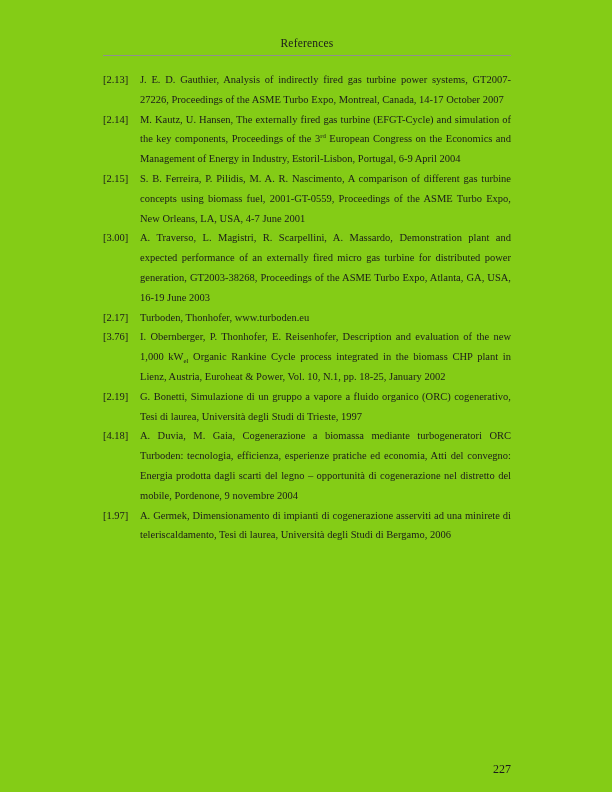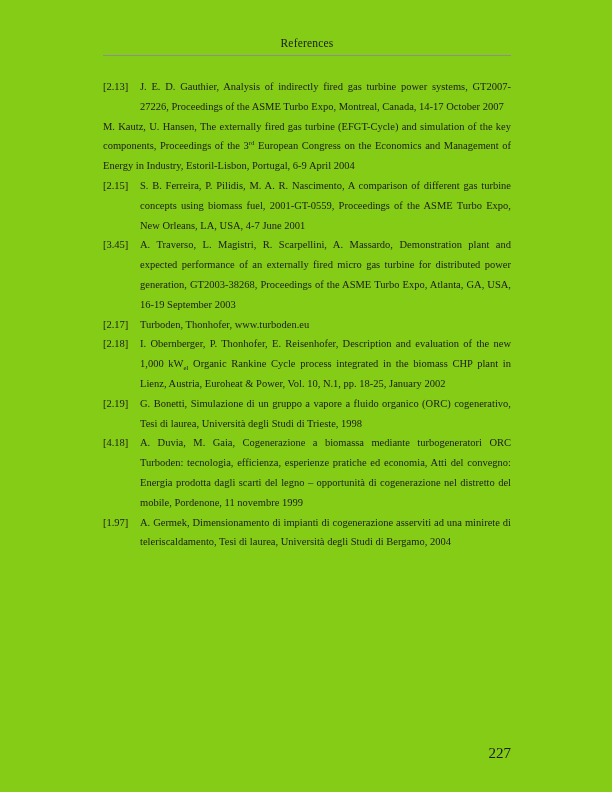--- a/index.html
+++ b/index.html
@@ -29,21 +29,21 @@
     line-height: 13px;
     letter-spacing: 0.2px;
   }
   .header-rule {
     margin-top: 5px;
     border: none;
     border-bottom: 1px solid #8f8f8f;
     height: 0;
   }
   .refs {
-    margin-top: 21px;
+    margin-top: 14px;
   }
   .ref {
     display: flex;
     font-size: 10.5px;
     line-height: 19.8px;
   }
   .ref-id {
     flex: none;
     width: 37px;
   }
@@ -57,75 +57,76 @@
     vertical-align: super;
   }
   .ref-text sub {
     font-size: 0.65em;
     line-height: 0;
     vertical-align: sub;
   }
   .page-number {
     position: absolute;
     right: 101px;
-    bottom: 30px;
-    font-size: 15px;
+    bottom: 15px;
+    font-size: 12px;
   }
 </style>
 </head>
 <body>
 
 <div class="page">
   <div class="content">
     <div class="header">
       <div class="header-title">References</div>
       <div class="header-rule"></div>
     </div>
     <div class="refs">
   <div class="ref">
     <span class="ref-id">[2.13]</span>
     <span class="ref-text"><span>J. E. D. Gauthier, Analysis of indirectly fired gas turbine power systems, GT2007-27226, Proceedings of the ASME Turbo Expo, Montreal, Canada, 14-17 October 2007</span></span>
   </div>
 
   <div class="ref">
+    <span class="ref-id">[2.14]</span>
     <span class="ref-text"><span>M. Kautz, U. Hansen, The externally fired gas turbine (EFGT-Cycle) and simulation of the key components, Proceedings of the 3</span><sup>rd</sup><span> European Congress on the Economics and Management of Energy in Industry, Estoril-Lisbon, Portugal, 6-9 April 2004</span></span>
   </div>
 
   <div class="ref">
     <span class="ref-id">[2.15]</span>
     <span class="ref-text"><span>S. B. Ferreira, P. Pilidis, M. A. R. Nascimento, A comparison of different gas turbine concepts using biomass fuel, 2001-GT-0559, Proceedings of the ASME Turbo Expo, New Orleans, LA, USA, 4-7 June 2001</span></span>
   </div>
 
   <div class="ref">
-    <span class="ref-id">[3.45]</span>
-    <span class="ref-text"><span>A. Traverso, L. Magistri, R. Scarpellini, A. Massardo, Demonstration plant and expected performance of an externally fired micro gas turbine for distributed power generation, GT2003-38268, Proceedings of the ASME Turbo Expo, Atlanta, GA, USA, 16-19 September 2003</span></span>
+    <span class="ref-id">[3.00]</span>
+    <span class="ref-text"><span>A. Traverso, L. Magistri, R. Scarpellini, A. Massardo, Demonstration plant and expected performance of an externally fired micro gas turbine for distributed power generation, GT2003-38268, Proceedings of the ASME Turbo Expo, Atlanta, GA, USA, 16-19 June 2003</span></span>
   </div>
 
   <div class="ref">
     <span class="ref-id">[2.17]</span>
     <span class="ref-text"><span>Turboden, Thonhofer, www.turboden.eu</span></span>
   </div>
 
   <div class="ref">
-    <span class="ref-id">[2.18]</span>
+    <span class="ref-id">[3.76]</span>
     <span class="ref-text"><span>I. Obernberger, P. Thonhofer, E. Reisenhofer, Description and evaluation of the new 1,000 kW</span><sub>el</sub><span> Organic Rankine Cycle process integrated in the biomass CHP plant in Lienz, Austria, Euroheat &amp; Power, Vol. 10, N.1, pp. 18-25, January 2002</span></span>
   </div>
 
   <div class="ref">
     <span class="ref-id">[2.19]</span>
-    <span class="ref-text"><span>G. Bonetti, Simulazione di un gruppo a vapore a fluido organico (ORC) cogenerativo, Tesi di laurea, Università degli Studi di Trieste, 1998</span></span>
+    <span class="ref-text"><span>G. Bonetti, Simulazione di un gruppo a vapore a fluido organico (ORC) cogenerativo, Tesi di laurea, Università degli Studi di Trieste, 1997</span></span>
   </div>
 
 
   <div class="ref">
     <span class="ref-id">[4.18]</span>
-    <span class="ref-text"><span>A. Duvia, M. Gaia, Cogenerazione a biomassa mediante turbogeneratori ORC Turboden: tecnologia, efficienza, esperienze pratiche ed economia, Atti del convegno: Energia prodotta dagli scarti del legno – opportunità di cogenerazione nel distretto del mobile, Pordenone, 11 novembre 1999</span></span>
+    <span class="ref-text"><span>A. Duvia, M. Gaia, Cogenerazione a biomassa mediante turbogeneratori ORC Turboden: tecnologia, efficienza, esperienze pratiche ed economia, Atti del convegno: Energia prodotta dagli scarti del legno – opportunità di cogenerazione nel distretto del mobile, Pordenone, 9 novembre 2004</span></span>
   </div>
 
   <div class="ref">
     <span class="ref-id">[1.97]</span>
-    <span class="ref-text"><span>A. Germek, Dimensionamento di impianti di cogenerazione asserviti ad una minirete di teleriscaldamento, Tesi di laurea, Università degli Studi di Bergamo, 2004</span></span>
+    <span class="ref-text"><span>A. Germek, Dimensionamento di impianti di cogenerazione asserviti ad una minirete di teleriscaldamento, Tesi di laurea, Università degli Studi di Bergamo, 2006</span></span>
   </div>
 
 </div>
   </div>
   <div class="page-number">227</div>
 </div>
 
 </body></html>

